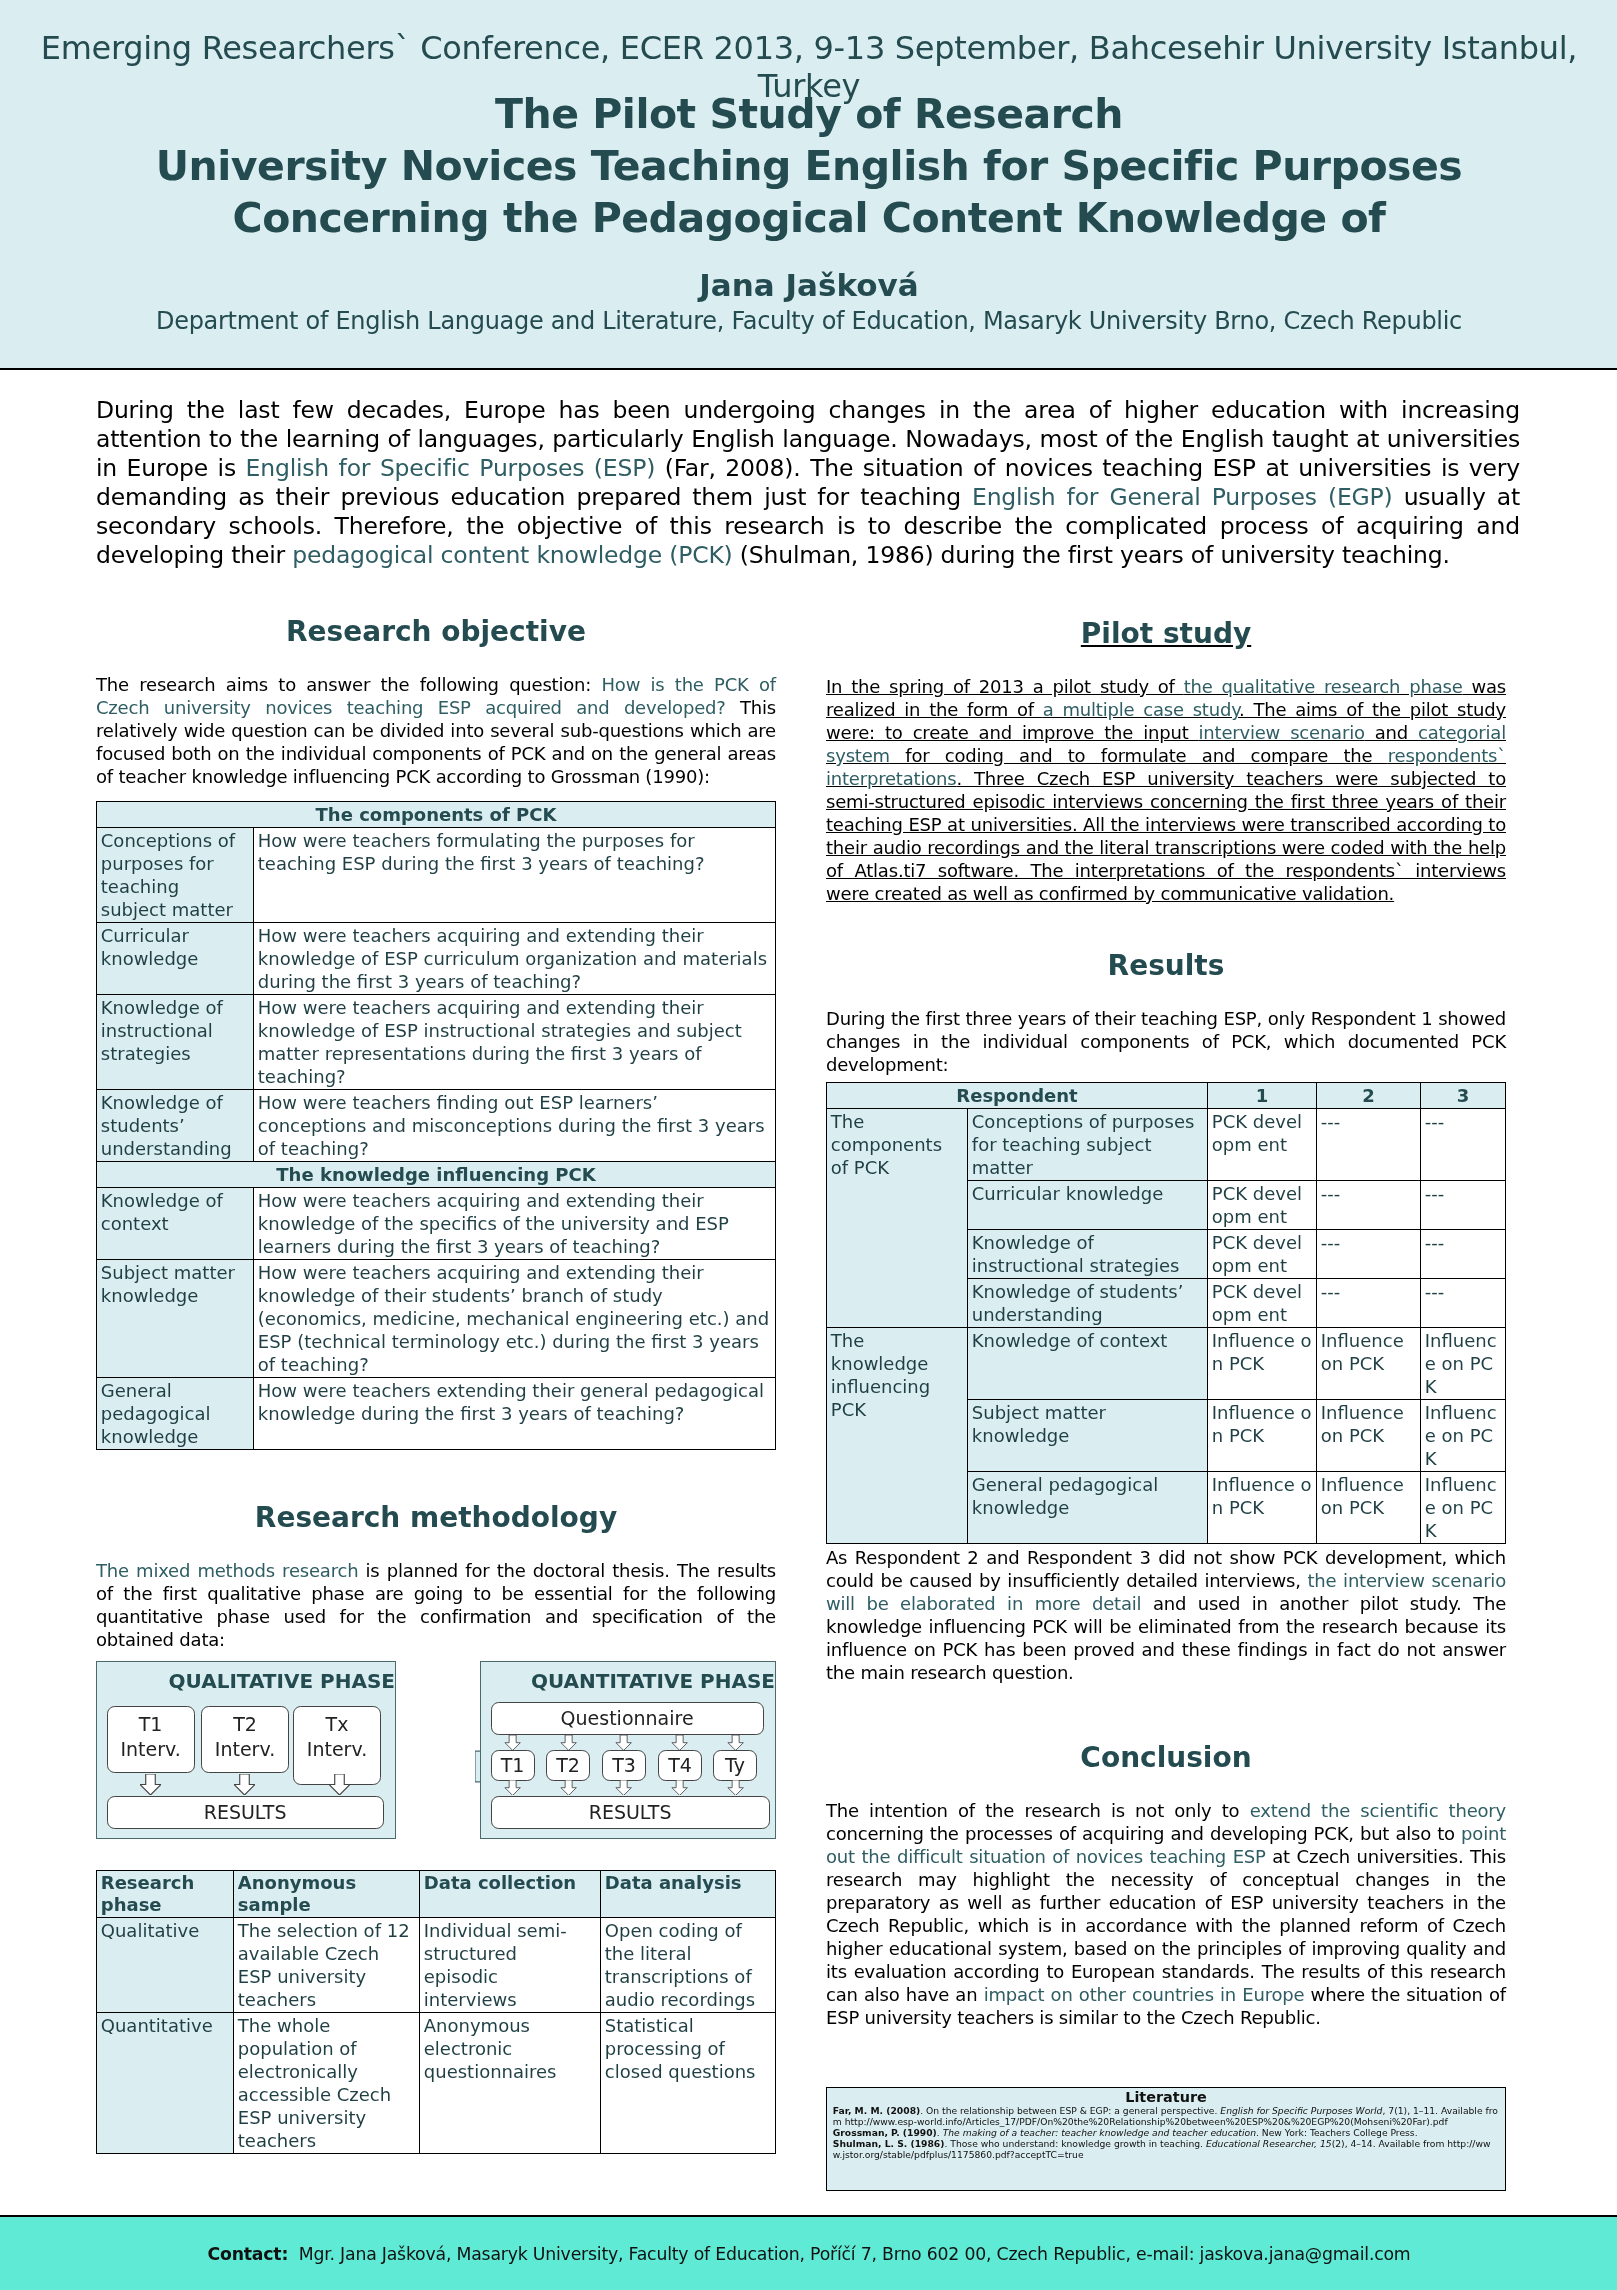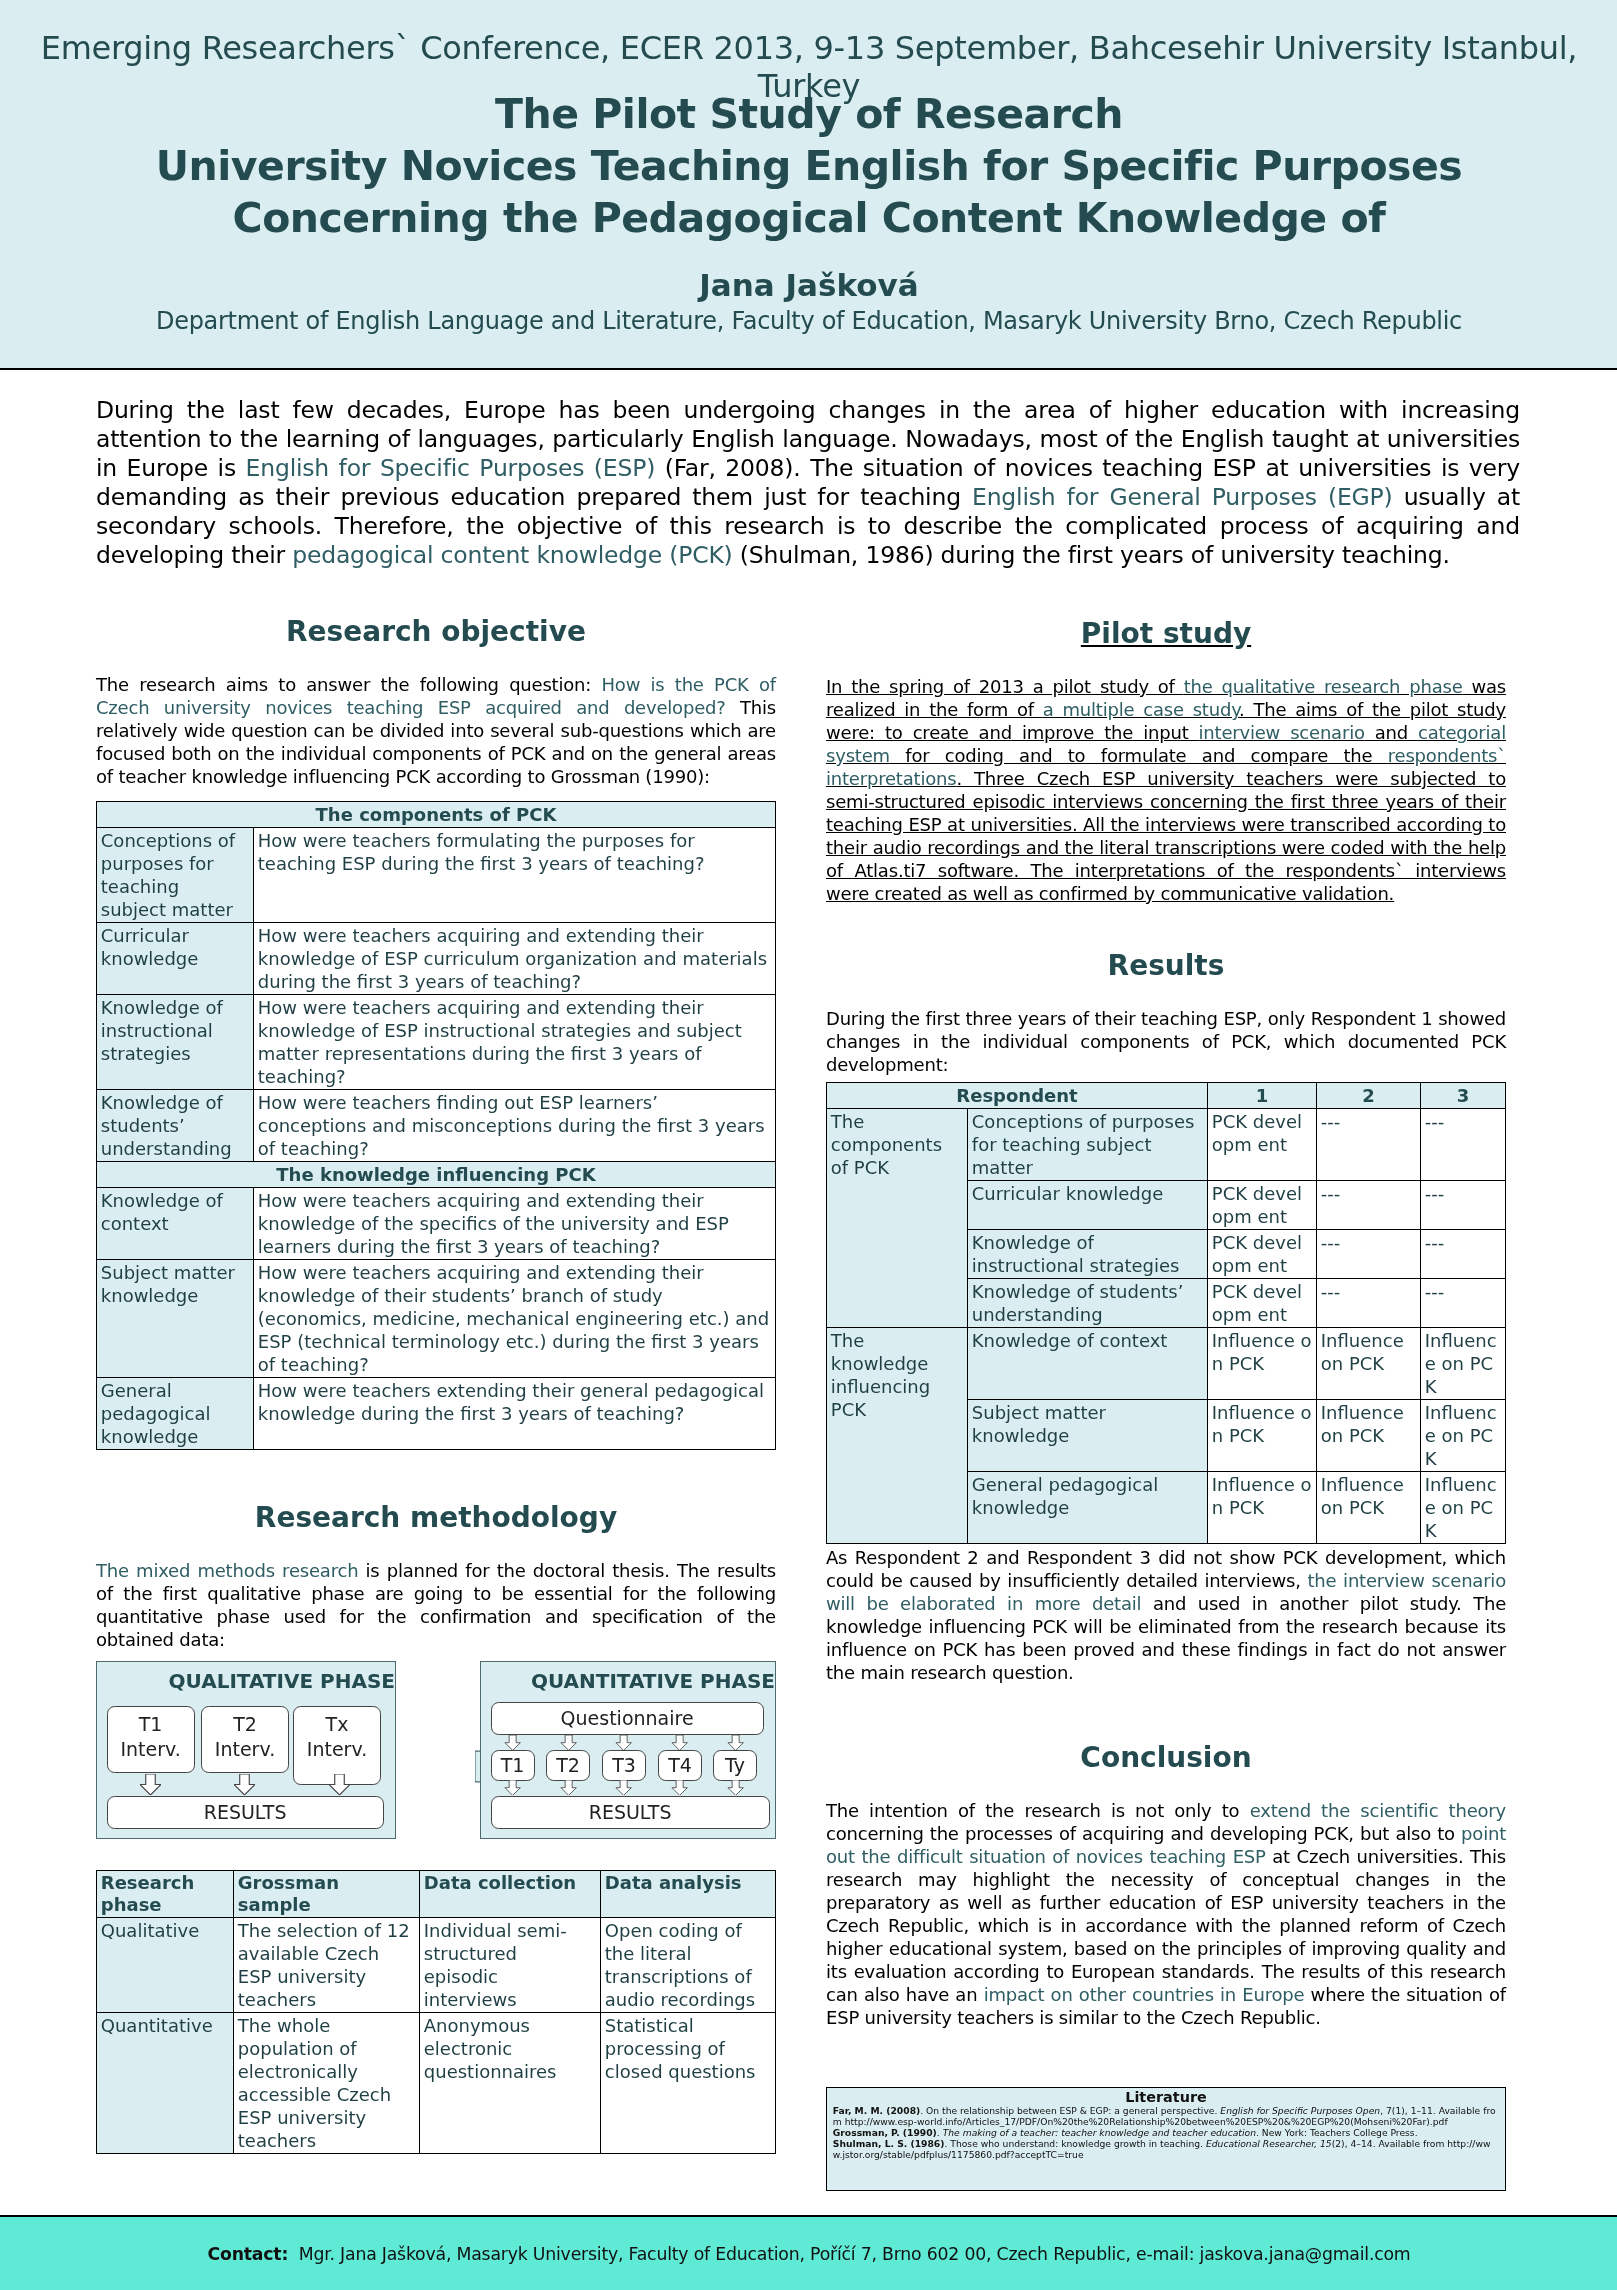--- a/index.html
+++ b/index.html
@@ -186,21 +186,21 @@
   <table style="margin-top:27px;">
     <colgroup>
         <col style="width:137px">
         <col style="width:186px">
         <col style="width:181px">
         <col>
       </colgroup>
     <thead>
       <tr>
         <th class="tint bold" style="line-height:22px;">Research phase</th>
-        <th class="tint bold" style="line-height:22px;">Grossman sample</th>
+        <th class="tint bold" style="line-height:22px;">Anonymous sample</th>
         <th class="tint bold" style="line-height:22px;">Data collection</th>
         <th class="tint bold" style="line-height:22px;">Data analysis</th>
       </tr>
     </thead>
     <tbody>
       <tr>
         <td class="tint">Qualitative</td>
         <td>The selection of 12 available Czech ESP university teachers</td>
         <td>Individual semi-structured episodic interviews</td>
         <td>Open coding of the literal transcriptions of audio recordings</td>
@@ -290,21 +290,21 @@
 </div>
 
 <div class="col colR" style="top:1741px;">
   <h2 style="margin-bottom:25px;">Conclusion</h2>
   <p class="body"><span>The intention of the research is not only to </span><span class="hl">extend the scientific theory</span><span> concerning the processes of acquiring and developing PCK, but also to </span><span class="hl">point out the difficult situation of novices teaching ESP</span><span> at Czech universities. This research may highlight the necessity of conceptual changes in the preparatory as well as further education of ESP university teachers in the Czech Republic, which is in accordance with the planned reform of Czech higher educational system, based on the principles of improving quality and its evaluation according to European standards. The results of this research can also have an </span><span class="hl">impact on other countries in Europe</span><span> where the situation of ESP university teachers is similar to the Czech Republic.</span></p>
 </div>
 
 <div class="lit">
   <div class="lt">Literature</div>
   <div id="lit-entries">
-      <div><b>Far, M. M. (2008)</b><span>. On the relationship between ESP &amp; EGP: a general perspective. </span><i>English for Specific Purposes Open</i><span style="word-break: break-all;">, 7(1), 1–11. Available from http://www.esp-world.info/Articles_17/PDF/On%20the%20Relationship%20between%20ESP%20&amp;%20EGP%20(Mohseni%20Far).pdf</span></div>
+      <div><b>Far, M. M. (2008)</b><span>. On the relationship between ESP &amp; EGP: a general perspective. </span><i>English for Specific Purposes World</i><span style="word-break: break-all;">, 7(1), 1–11. Available from http://www.esp-world.info/Articles_17/PDF/On%20the%20Relationship%20between%20ESP%20&amp;%20EGP%20(Mohseni%20Far).pdf</span></div>
       <div><b>Grossman, P. (1990)</b><span>. </span><i>The making of a teacher: teacher knowledge and teacher education</i><span style="word-break: break-all;">. New York: Teachers College Press.</span></div>
       <div><b>Shulman, L. S. (1986)</b><span>. Those who understand: knowledge growth in teaching. </span><i>Educational Researcher, 15</i><span style="word-break: break-all;">(2), 4–14. Available from http://www.jstor.org/stable/pdfplus/1175860.pdf?acceptTC=true</span></div>
     </div>
 </div>
 
 <div class="footer">
   <b>Contact:</b>&nbsp;
   <span>Mgr. Jana Jašková, Masaryk University, Faculty of Education, Poříčí 7, Brno 602 00, Czech Republic, e-mail: jaskova.jana@gmail.com</span>
 </div>
 

